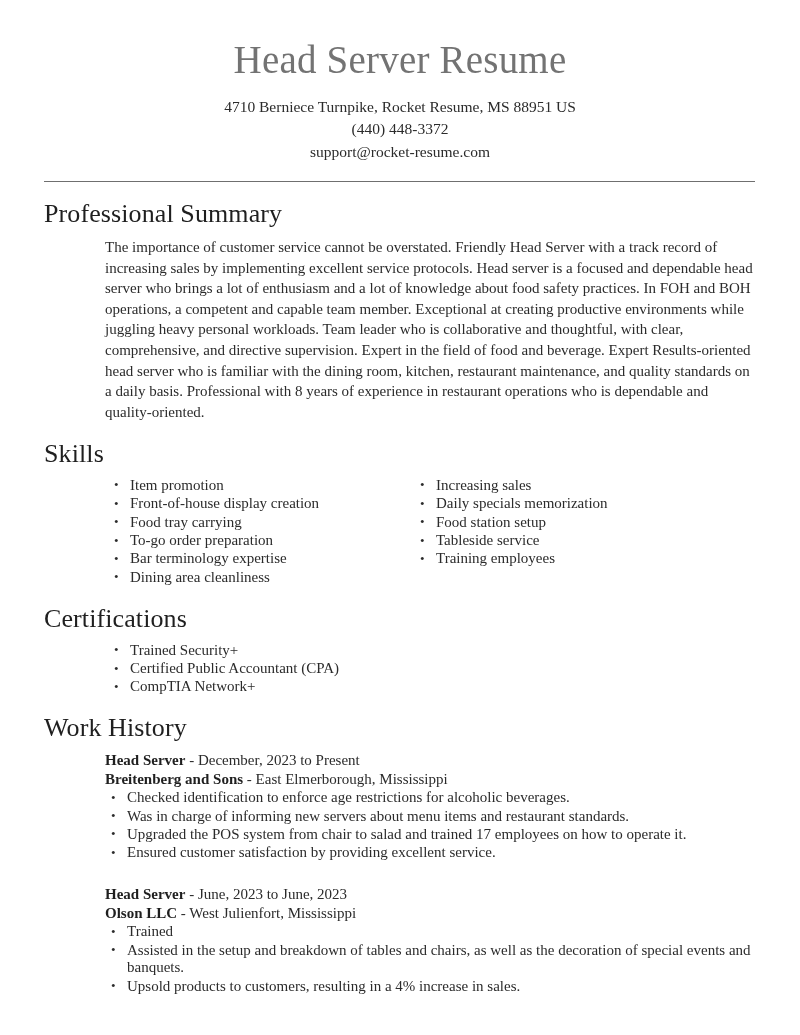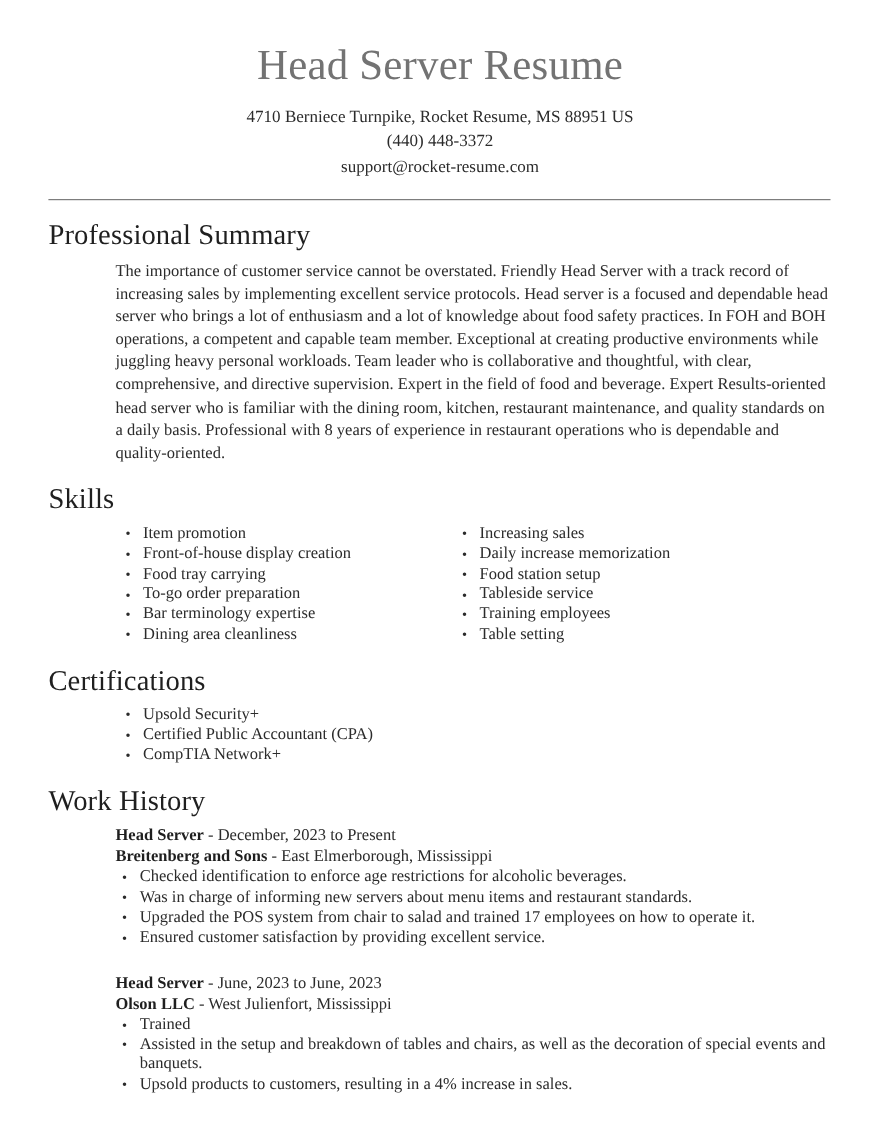--- a/index.html
+++ b/index.html
@@ -153,35 +153,34 @@
             <li>Front-of-house display creation</li>
             <li>Food tray carrying</li>
             <li>To-go order preparation</li>
             <li>Bar terminology expertise</li>
             <li>Dining area cleanliness</li>
           </ul>
       </div>
       <div class="skills-col">
         <ul class="bullets" id="skills-right">
             <li>Increasing sales</li>
-            <li>Daily increase memorization</li>
+            <li>Daily specials memorization</li>
             <li>Food station setup</li>
             <li>Tableside service</li>
             <li>Training employees</li>
-            <li>Table setting</li>
           </ul>
       </div>
     </div>
   </div>
 
   <div class="section">
     <h2 class="section-heading">Certifications</h2>
     <div class="certs-wrap">
       <ul class="bullets" id="certs-list">
-          <li>Upsold Security+</li>
+          <li>Trained Security+</li>
           <li>Certified Public Accountant (CPA)</li>
           <li>CompTIA Network+</li>
         </ul>
     </div>
   </div>
 
   <div class="section">
     <h2 class="section-heading">Work History</h2>
     <div class="work-wrap" id="jobs-wrap">
         <div class="job">

